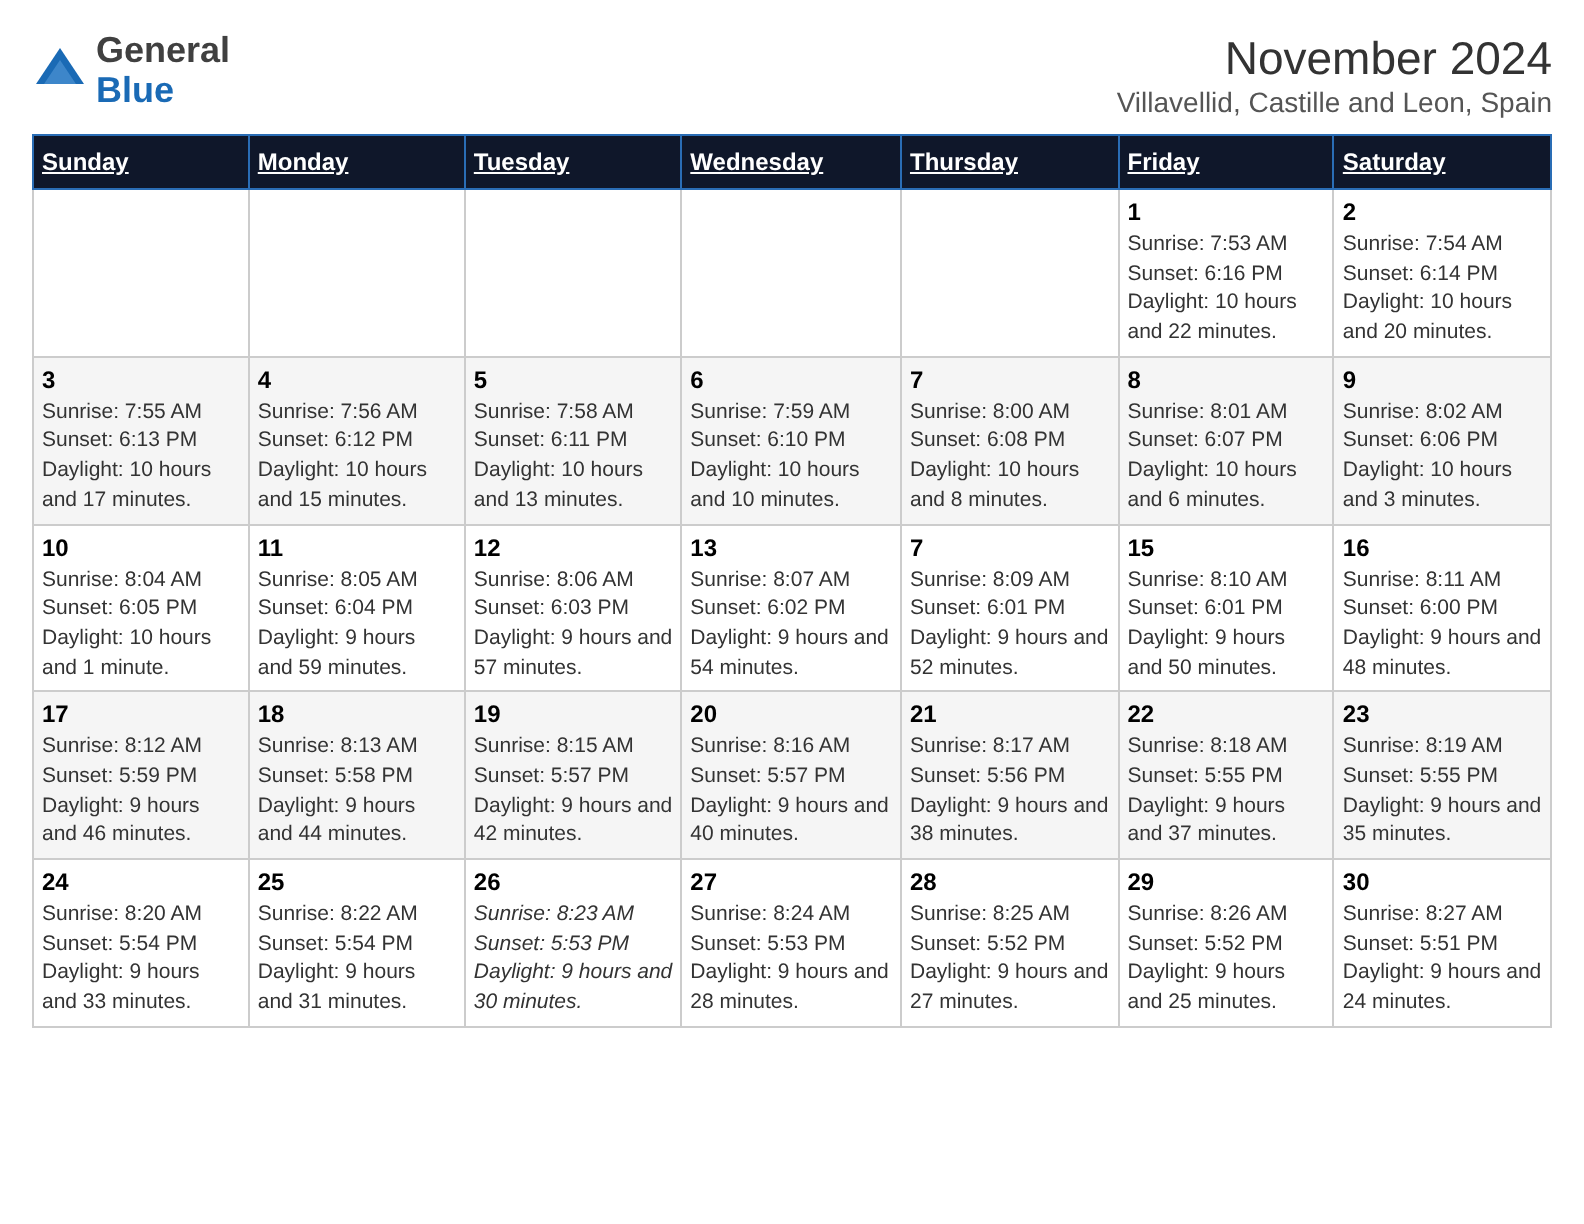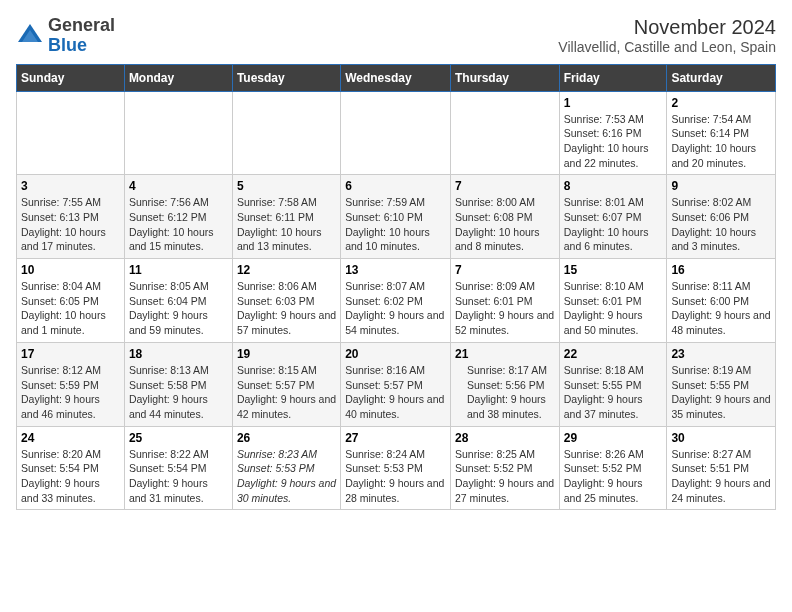--- a/index.html
+++ b/index.html
@@ -29,36 +29,37 @@
     .logo-general { color: #404040; }
     .logo-blue { color: #1a6ab5; }
     .logo-icon {
       width: 28px;
       height: 28px;
     }
     .title-block {
       text-align: right;
     }
     .month-title {
-      font-size: 20px;
+      font-size: 23px;
       font-weight: normal;
       color: #333;
     }
     .location-title {
       font-size: 14px;
       color: #555;
     }
     table {
       width: 100%;
       border-collapse: collapse;
       font-size: 11px;
     }
     thead tr {
-      background-color: #404040;
+      background-color: #0f172a;
       color: white;
+      text-decoration: underline;
     }
     thead th {
       padding: 6px 4px;
       text-align: left;
       font-size: 12px;
       font-weight: bold;
       border: 1px solid #2a6db5;
     }
     tbody td {
       vertical-align: top;
@@ -246,21 +247,21 @@
 Daylight: 9 hours and 42 minutes.</div>
         </td>
         <td>
           <span class="day-number">20</span>
           <div class="day-info" style="white-space: pre-line;">Sunrise: 8:16 AM
 Sunset: 5:57 PM
 Daylight: 9 hours and 40 minutes.</div>
         </td>
         <td>
           <span class="day-number">21</span>
-          <div class="day-info" style="white-space: pre-line; margin-left: 12px;">Sunrise: 8:17 AM
+          <div class="day-info" style="white-space: pre-line;">Sunrise: 8:17 AM
 Sunset: 5:56 PM
 Daylight: 9 hours and 38 minutes.</div>
         </td>
         <td>
           <span class="day-number">22</span>
           <div class="day-info" style="white-space: pre-line;">Sunrise: 8:18 AM
 Sunset: 5:55 PM
 Daylight: 9 hours and 37 minutes.</div>
         </td>
         <td>

